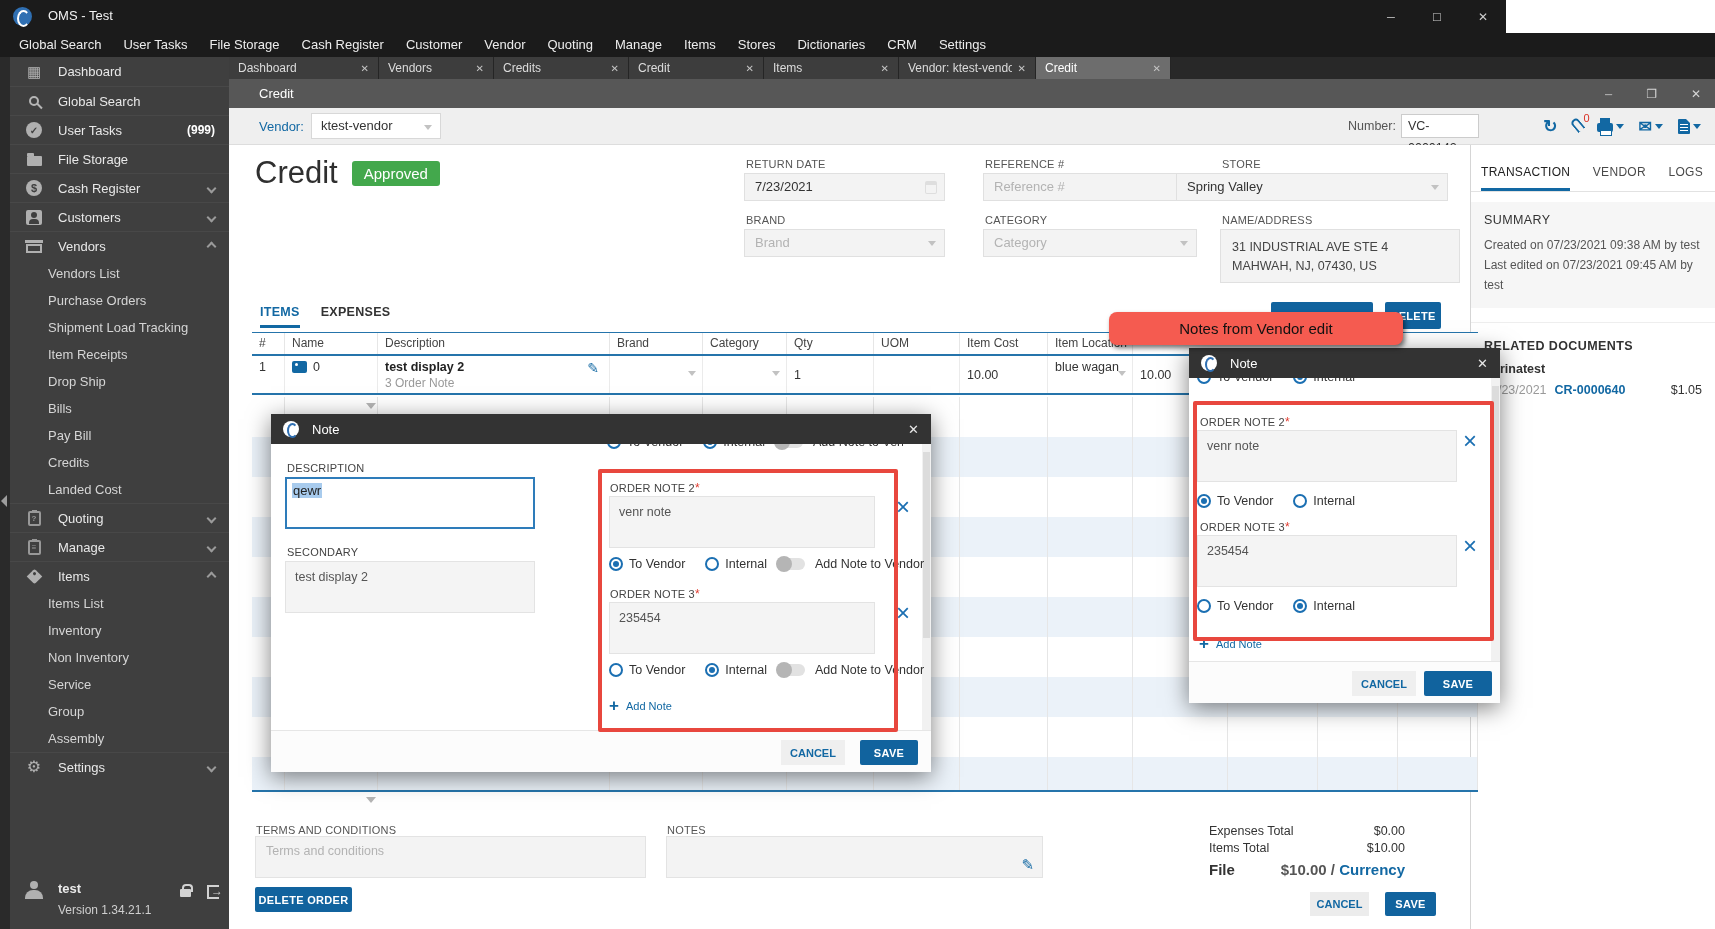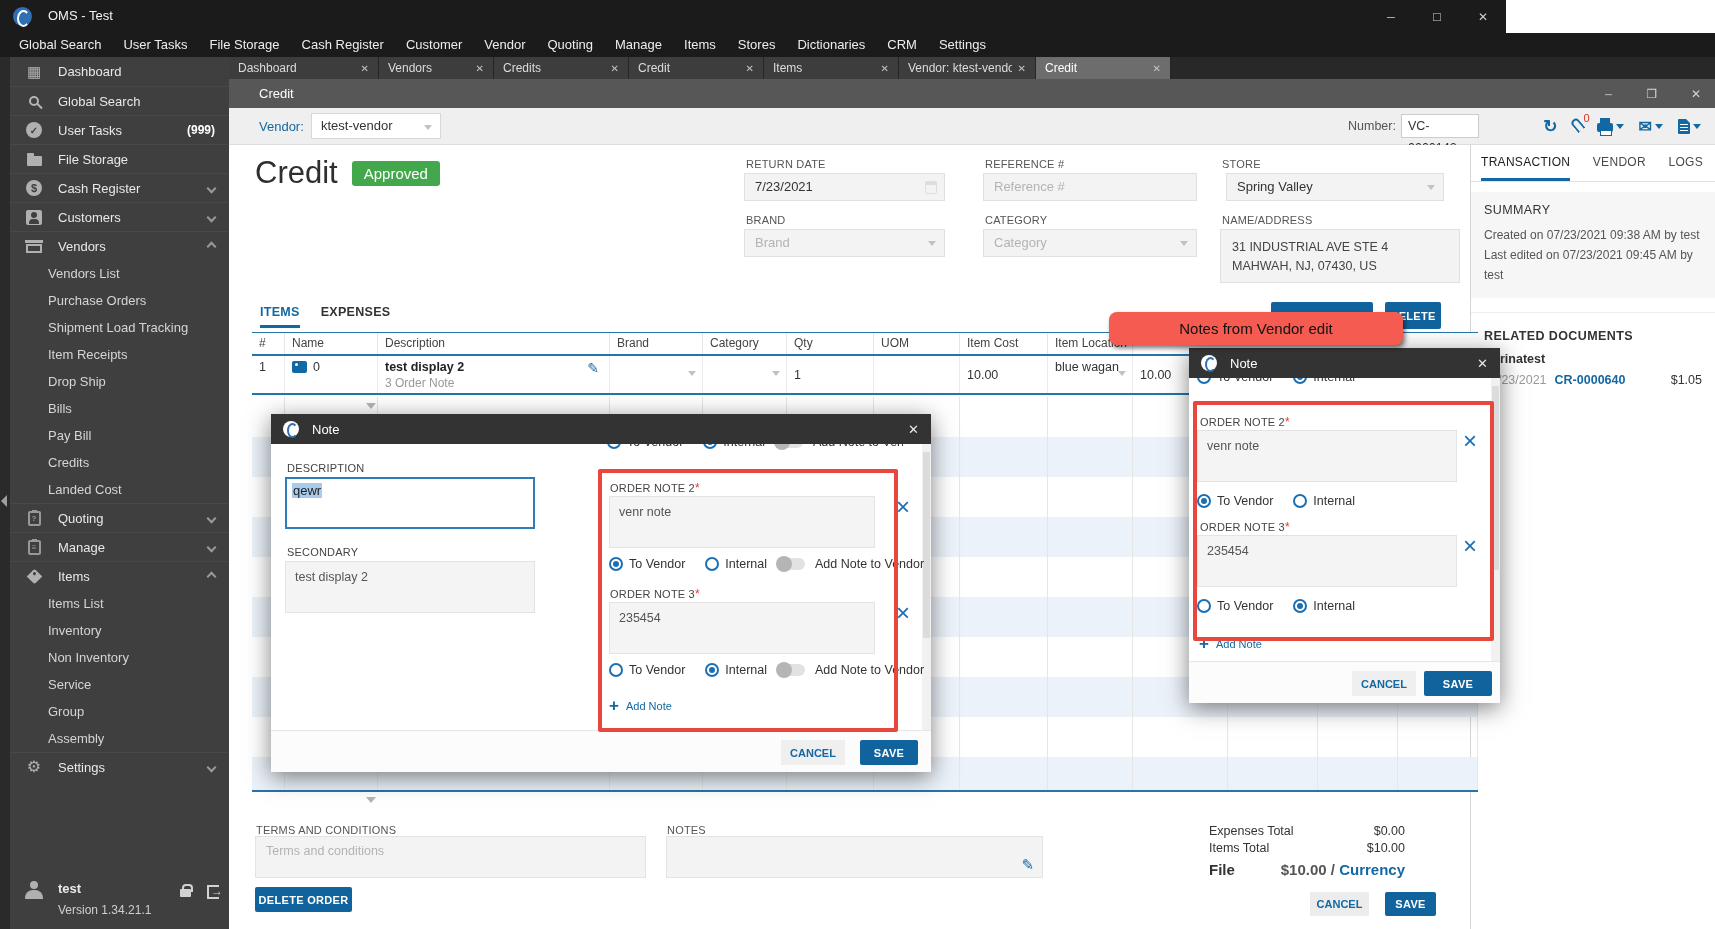--- a/index.html
+++ b/index.html
@@ -97,21 +97,21 @@
   .i-print::before { content:""; position:absolute; top:-5px; left:3px; width:10px; height:5px; background:#1268a3; }
   .i-print::after { content:""; position:absolute; bottom:-4px; left:3px; width:10px; height:4px; background:#fff; border:1px solid #1268a3; }
   .i-mail { color:#1268a3; font-size:16px; font-weight:bold; }
   .i-doc { width:12px; height:15px; background:#1268a3; border-radius:1px; position:relative; }
   .i-doc::before { content:""; position:absolute; top:0; right:0; border-left:4px solid transparent; border-top:4px solid #efefef; }
   .i-doc::after { content:""; position:absolute; left:2px; top:5px; width:8px; height:7px; background:repeating-linear-gradient(#fff 0 1px, transparent 1px 3px); }
   .caret { width:0; height:0; border-left:4px solid transparent; border-right:4px solid transparent; border-top:5px solid #1268a3; }
 
   
   .right-panel { position:absolute; left:1470px; top:145px; width:245px; height:784px; background:#fff; border-left:1px solid #d5d5d5; }
-  .rp-tabs { display:flex; justify-content:space-between; padding:10px 12px 0 10px; border-bottom:1px solid #e2e2e2; }
+  .rp-tabs { display:flex; justify-content:space-between; padding:20px 12px 0 10px; border-bottom:1px solid #e2e2e2; }
   .rp-tab { font-size:12px; color:#4a4a4a; letter-spacing:.3px; padding-bottom:9px; }
   .rp-tab.active { color:#222; border-bottom:3px solid #1268a3; }
   .rp-summary { margin-top:10px; background:#f6f6f6; padding:11px 13px 13px; }
   .rp-summary-title { font-size:12.5px; color:#333; letter-spacing:.4px; margin-bottom:9px; }
   .rp-line { font-size:12px; color:#555; line-height:1.65; }
   .rp-related { padding:16px 13px 0; border-top:1px solid #eee; margin-top:14px; }
   .rp-related-title { font-size:12.5px; color:#333; letter-spacing:.4px; font-weight:bold; margin-bottom:9px; }
   .rp-vendor { font-size:12.5px; color:#333; font-weight:bold; margin-bottom:7px; }
   .rp-docrow { display:flex; align-items:center; font-size:12.5px; }
   .rp-date { color:#9a9a9a; }
@@ -439,21 +439,21 @@
     <span class="field-label" style="left:517px;top:13px">RETURN DATE</span>
     <div class="field-box" style="left:515px;top:28px;width:201px">
       <span>7/23/2021</span>
       <span class="i-cal"></span>
     </div>
     <span class="field-label" style="left:756px;top:13px">REFERENCE #</span>
     <div class="field-box" style="left:754px;top:28px;width:214px">
       <span class="placeholder">Reference #</span>
     </div>
     <span class="field-label" style="left:993px;top:13px">STORE</span>
-    <div class="field-box" style="left:997px;top:28px;width:218px">
+    <div class="field-box" style="left:947px;top:28px;width:272px">
       <span>Spring Valley</span>
       <span class="field-caret"></span>
     </div>
 
     <span class="field-label" style="left:517px;top:69px">BRAND</span>
     <div class="field-box" style="left:515px;top:84px;width:201px">
       <span class="placeholder">Brand</span>
       <span class="field-caret"></span>
     </div>
     <span class="field-label" style="left:756px;top:69px">CATEGORY</span>

